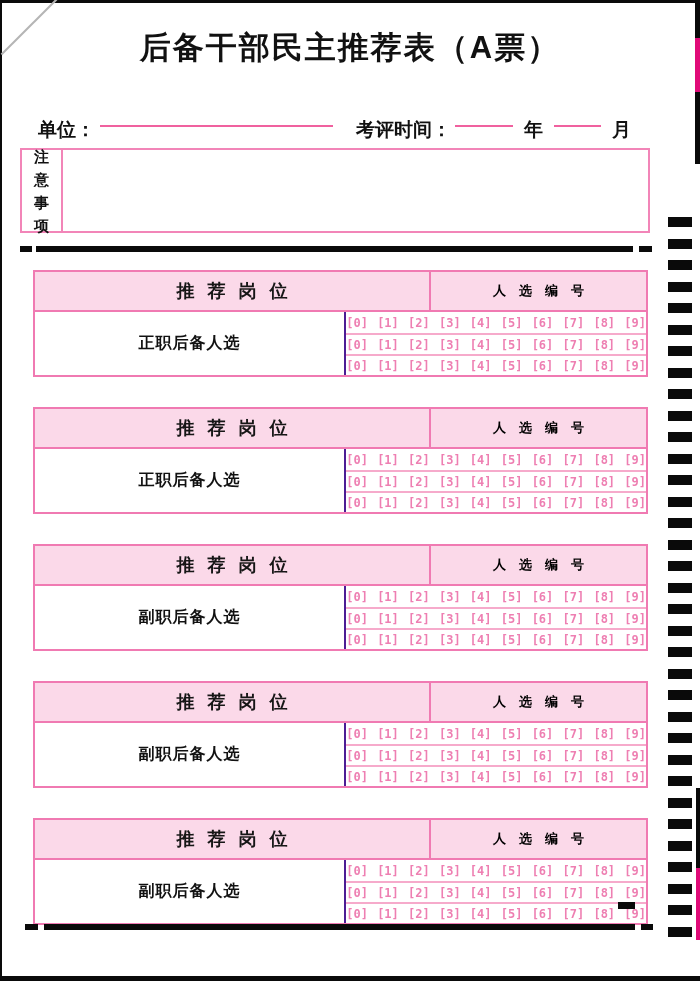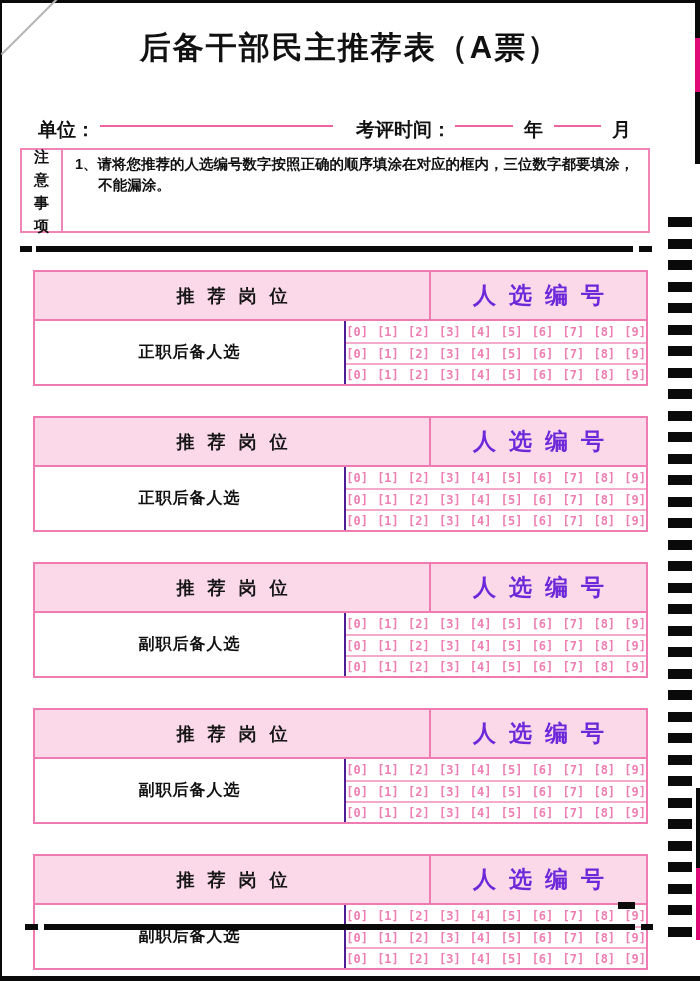--- a/index.html
+++ b/index.html
@@ -49,29 +49,29 @@
 
   
   .bar{position:absolute;background:#0a0a0a;height:6px;}
   .lone-dash{position:absolute;left:618px;top:902px;width:17px;height:7px;background:#0a0a0a;}
 
   
   .tables-wrap{position:absolute;left:33px;top:270px;width:615px;}
   .rtable{
     width:615px;border:2px solid #f07ab2;box-sizing:border-box;margin-bottom:30px;background:#fff;
   }
-  .t-head{display:flex;height:49px;background:#fbd9e9;border-bottom:2px solid #f07ab2;box-sizing:border-box;}
+  .t-head{display:flex;height:40px;background:#fbd9e9;border-bottom:2px solid #f07ab2;box-sizing:border-box;}
   .t-head-left{
     width:396px;border-right:2px solid #f07ab2;box-sizing:border-box;
     display:flex;align-items:center;justify-content:center;
     font-size:18px;font-weight:700;letter-spacing:13px;text-indent:13px;color:#161616;
   }
   .t-head-right{
     flex:1;display:flex;align-items:center;justify-content:center;
-    font-size:23px;font-weight:700;letter-spacing:13px;text-indent:13px;color:#6d28d9;
+    font-size:13px;font-weight:700;letter-spacing:13px;text-indent:13px;color:#000000;
   }
   .t-body{display:flex;height:63px;}
   .t-label{
     width:396px;border-right:2px solid #4c1d95;box-sizing:border-box;
     display:flex;align-items:center;justify-content:center;
     font-size:16px;font-weight:600;letter-spacing:1px;
   }
   .t-rows{flex:1;display:flex;flex-direction:column;}
   .bubble-row{
     height:21px;box-sizing:border-box;display:flex;align-items:center;justify-content:center;
@@ -113,21 +113,20 @@
     <span class="lbl year-label">年</span>
     <span class="wline month-line"></span>
     <span class="lbl month-label">月</span>
   </div>
 
   <div class="notes">
     <div class="notes-side">
       <div class="vtext">注意事项</div>
     </div>
     <div class="notes-body">
-      <div class="note-item">1、请将您推荐的人选编号数字按照正确的顺序填涂在对应的框内，三位数字都要填涂，不能漏涂。</div>
     </div>
   </div>
 
   <div class="bar" style="left:20px;top:246px;width:12px;"></div>
   <div class="bar" style="left:36px;top:246px;width:597px;"></div>
   <div class="bar" style="left:639px;top:246px;width:13px;"></div>
 
   <div class="tables-wrap">
 
     <div class="rtable">

